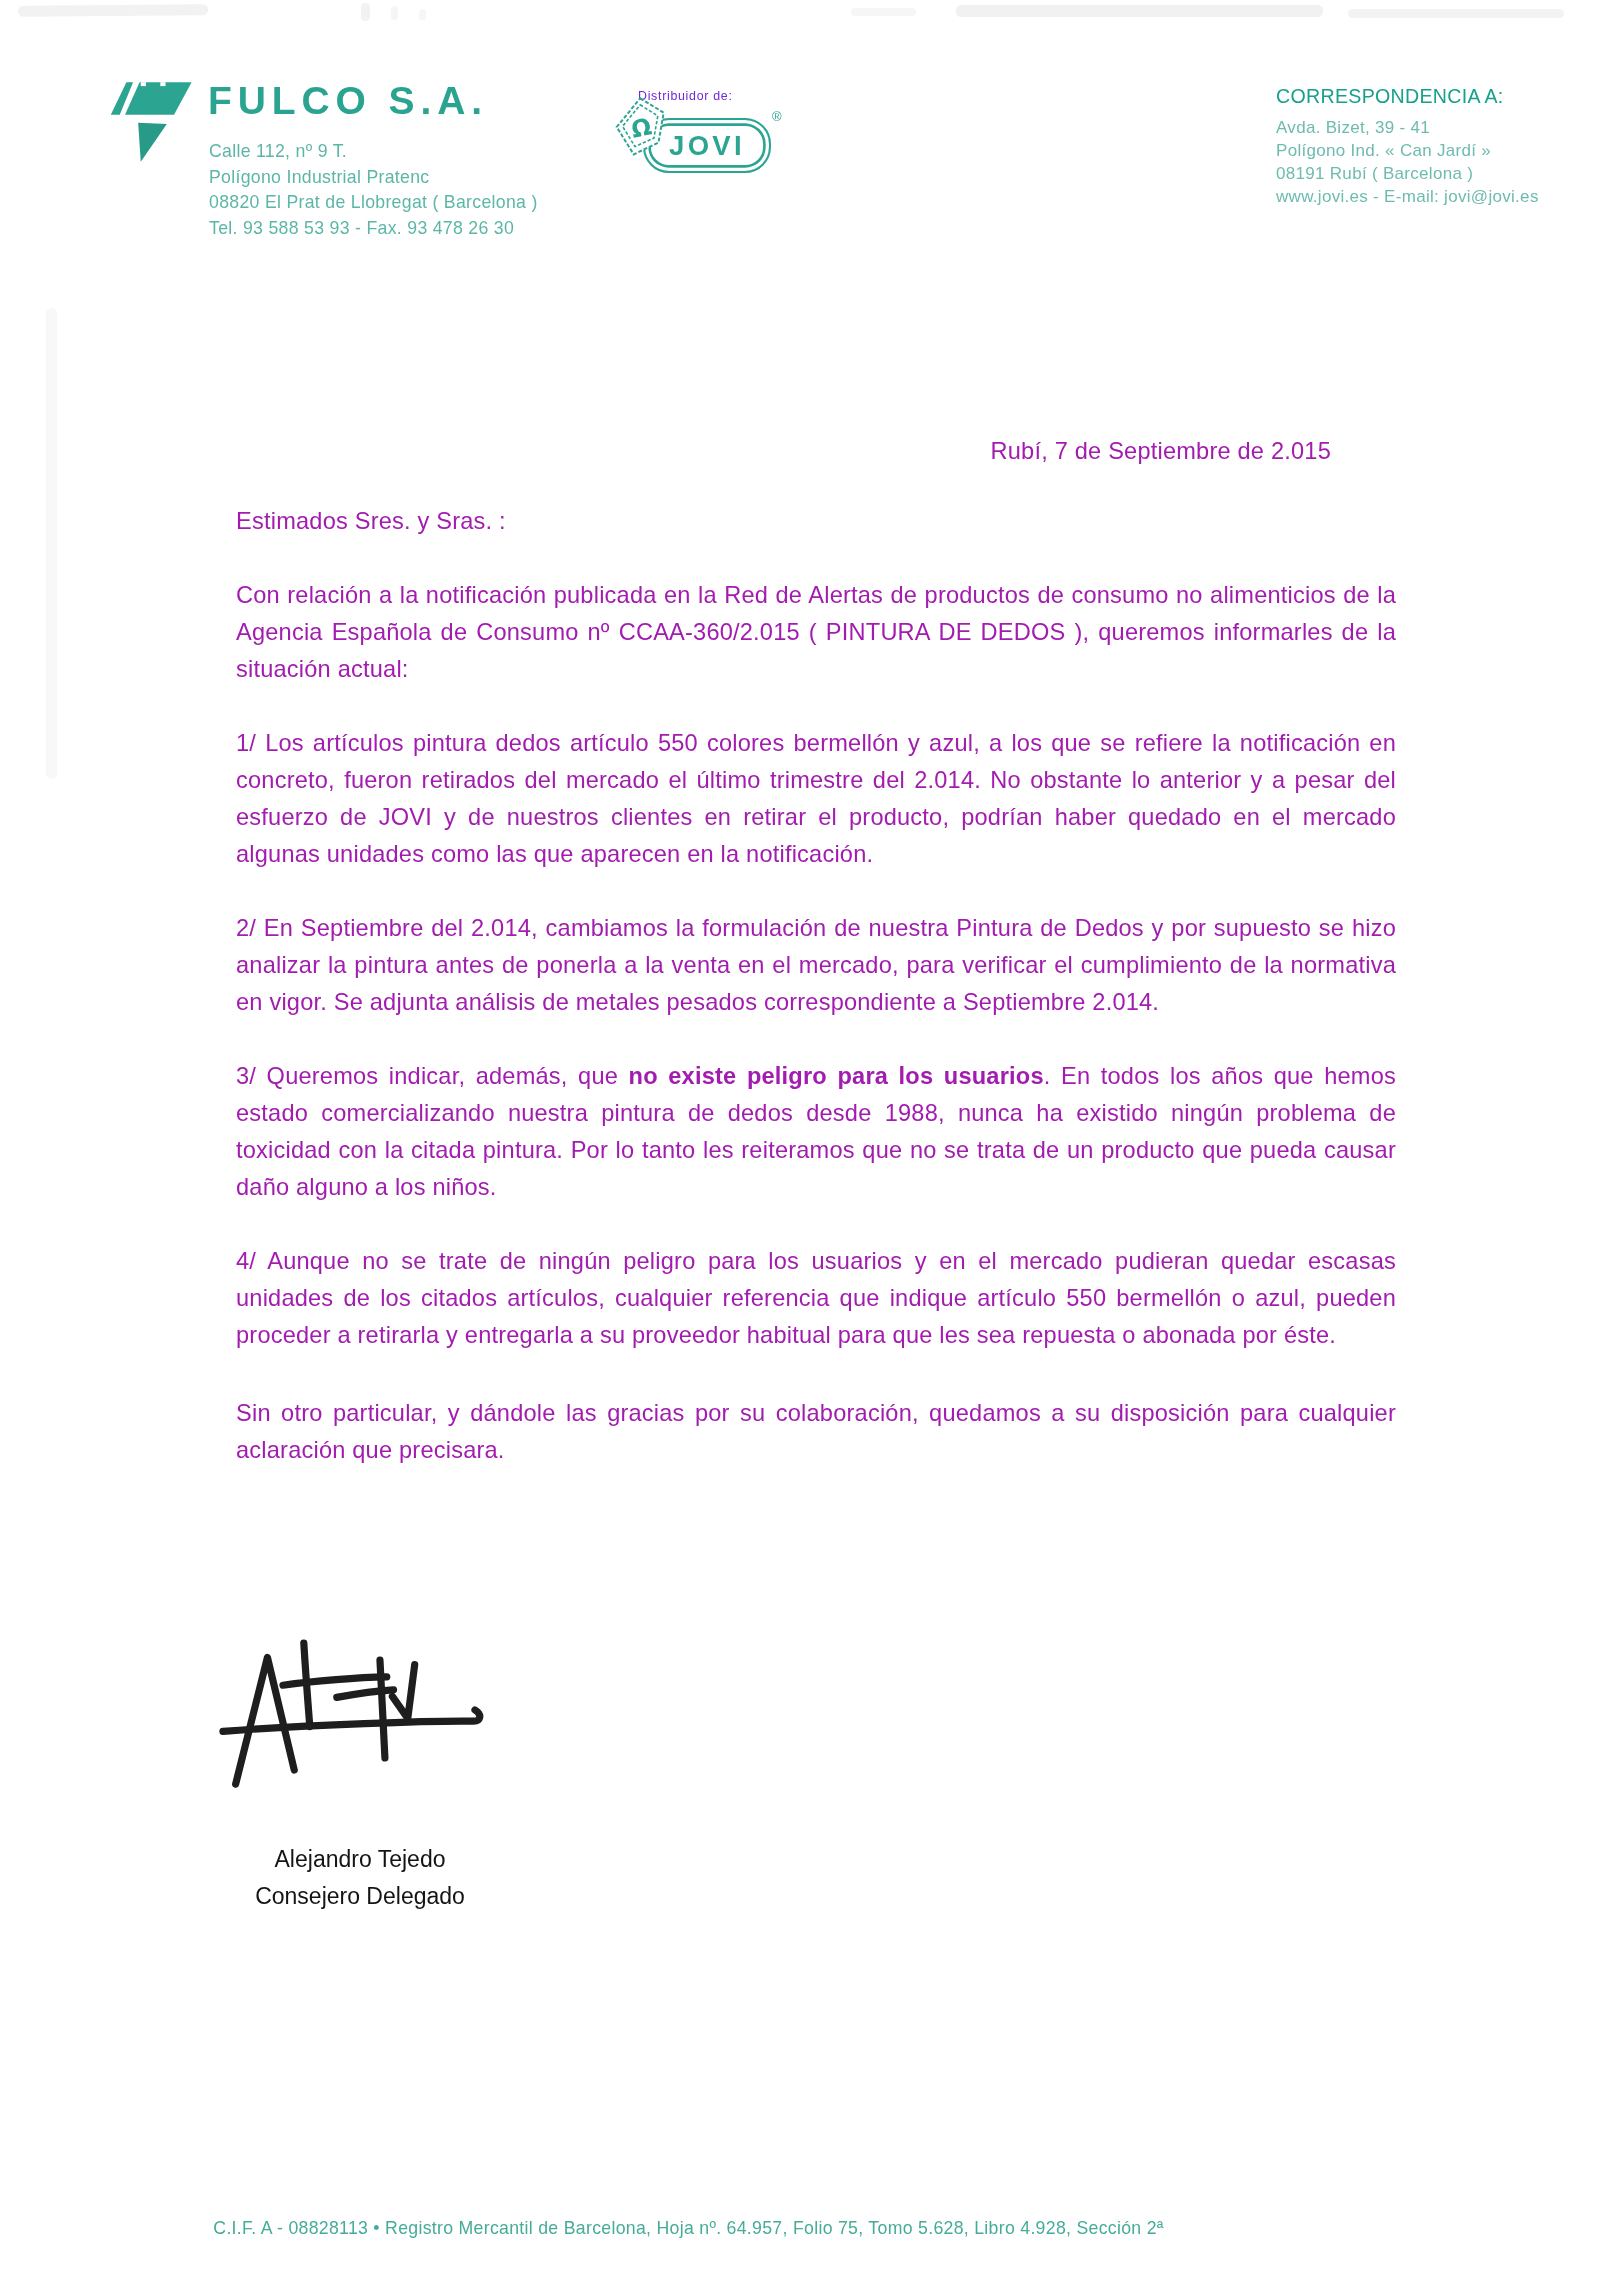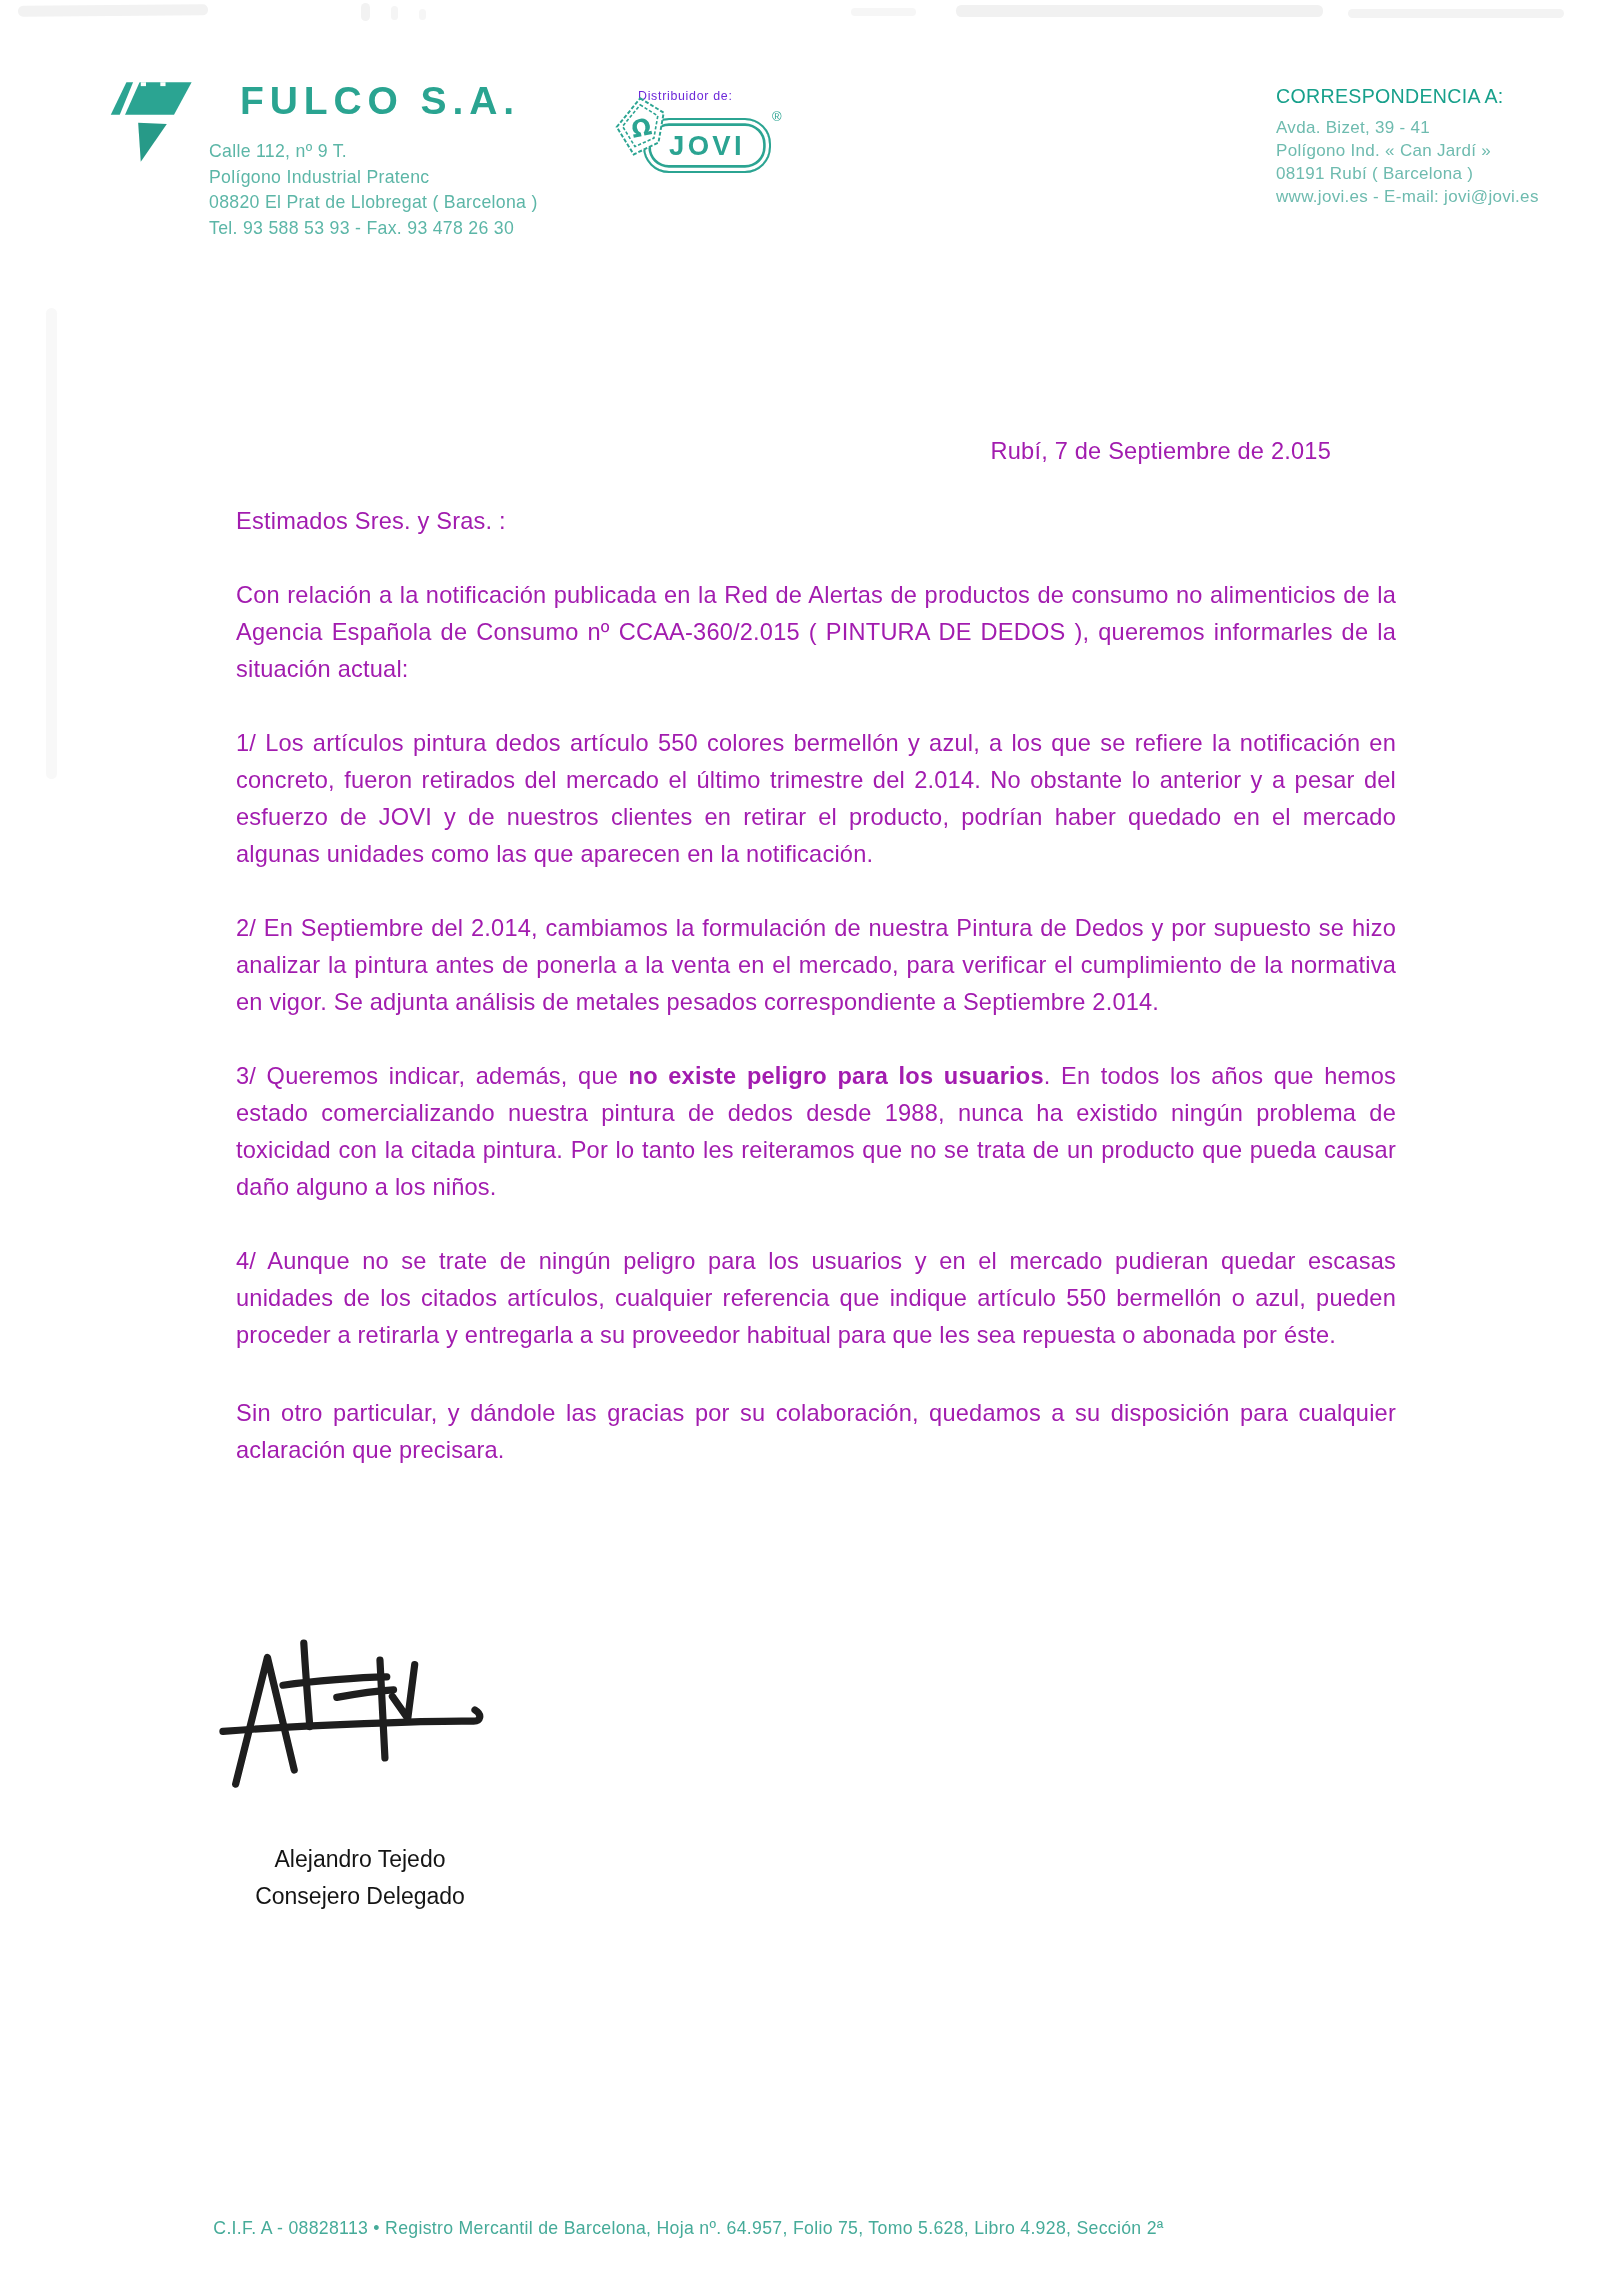--- a/index.html
+++ b/index.html
@@ -19,21 +19,21 @@
   .a5{left:851px;top:7.9px;width:65px;height:7.9px;background:#f6f6f6;}
   .a6{left:956px;top:5.2px;width:367px;height:11.8px;background:#f1f1f1;}
   .a7{left:1348px;top:9.2px;width:216px;height:9.2px;background:#f3f3f3;}
   .a8{left:46px;top:308px;width:10.5px;height:471px;background:#f8f8f8;border-radius:6.5px;}
 
   
   .fulco-logo{position:absolute;left:110px;top:77px;}
   .fulco-wordmark{
     position:absolute;left:208px;top:79px;
     font-size:39px;font-weight:800;letter-spacing:5.9px;
-    color:#2aa491;white-space:nowrap;margin-left:32px;
+    color:#2aa491;white-space:nowrap;
   }
   .fulco-address{
     position:absolute;left:209px;top:139px;
     font-size:17.7px;line-height:25.5px;color:#5cb6a7;
     letter-spacing:0.3px;
   }
 
   
   .distributor-label{
     position:absolute;left:638px;top:77px;

